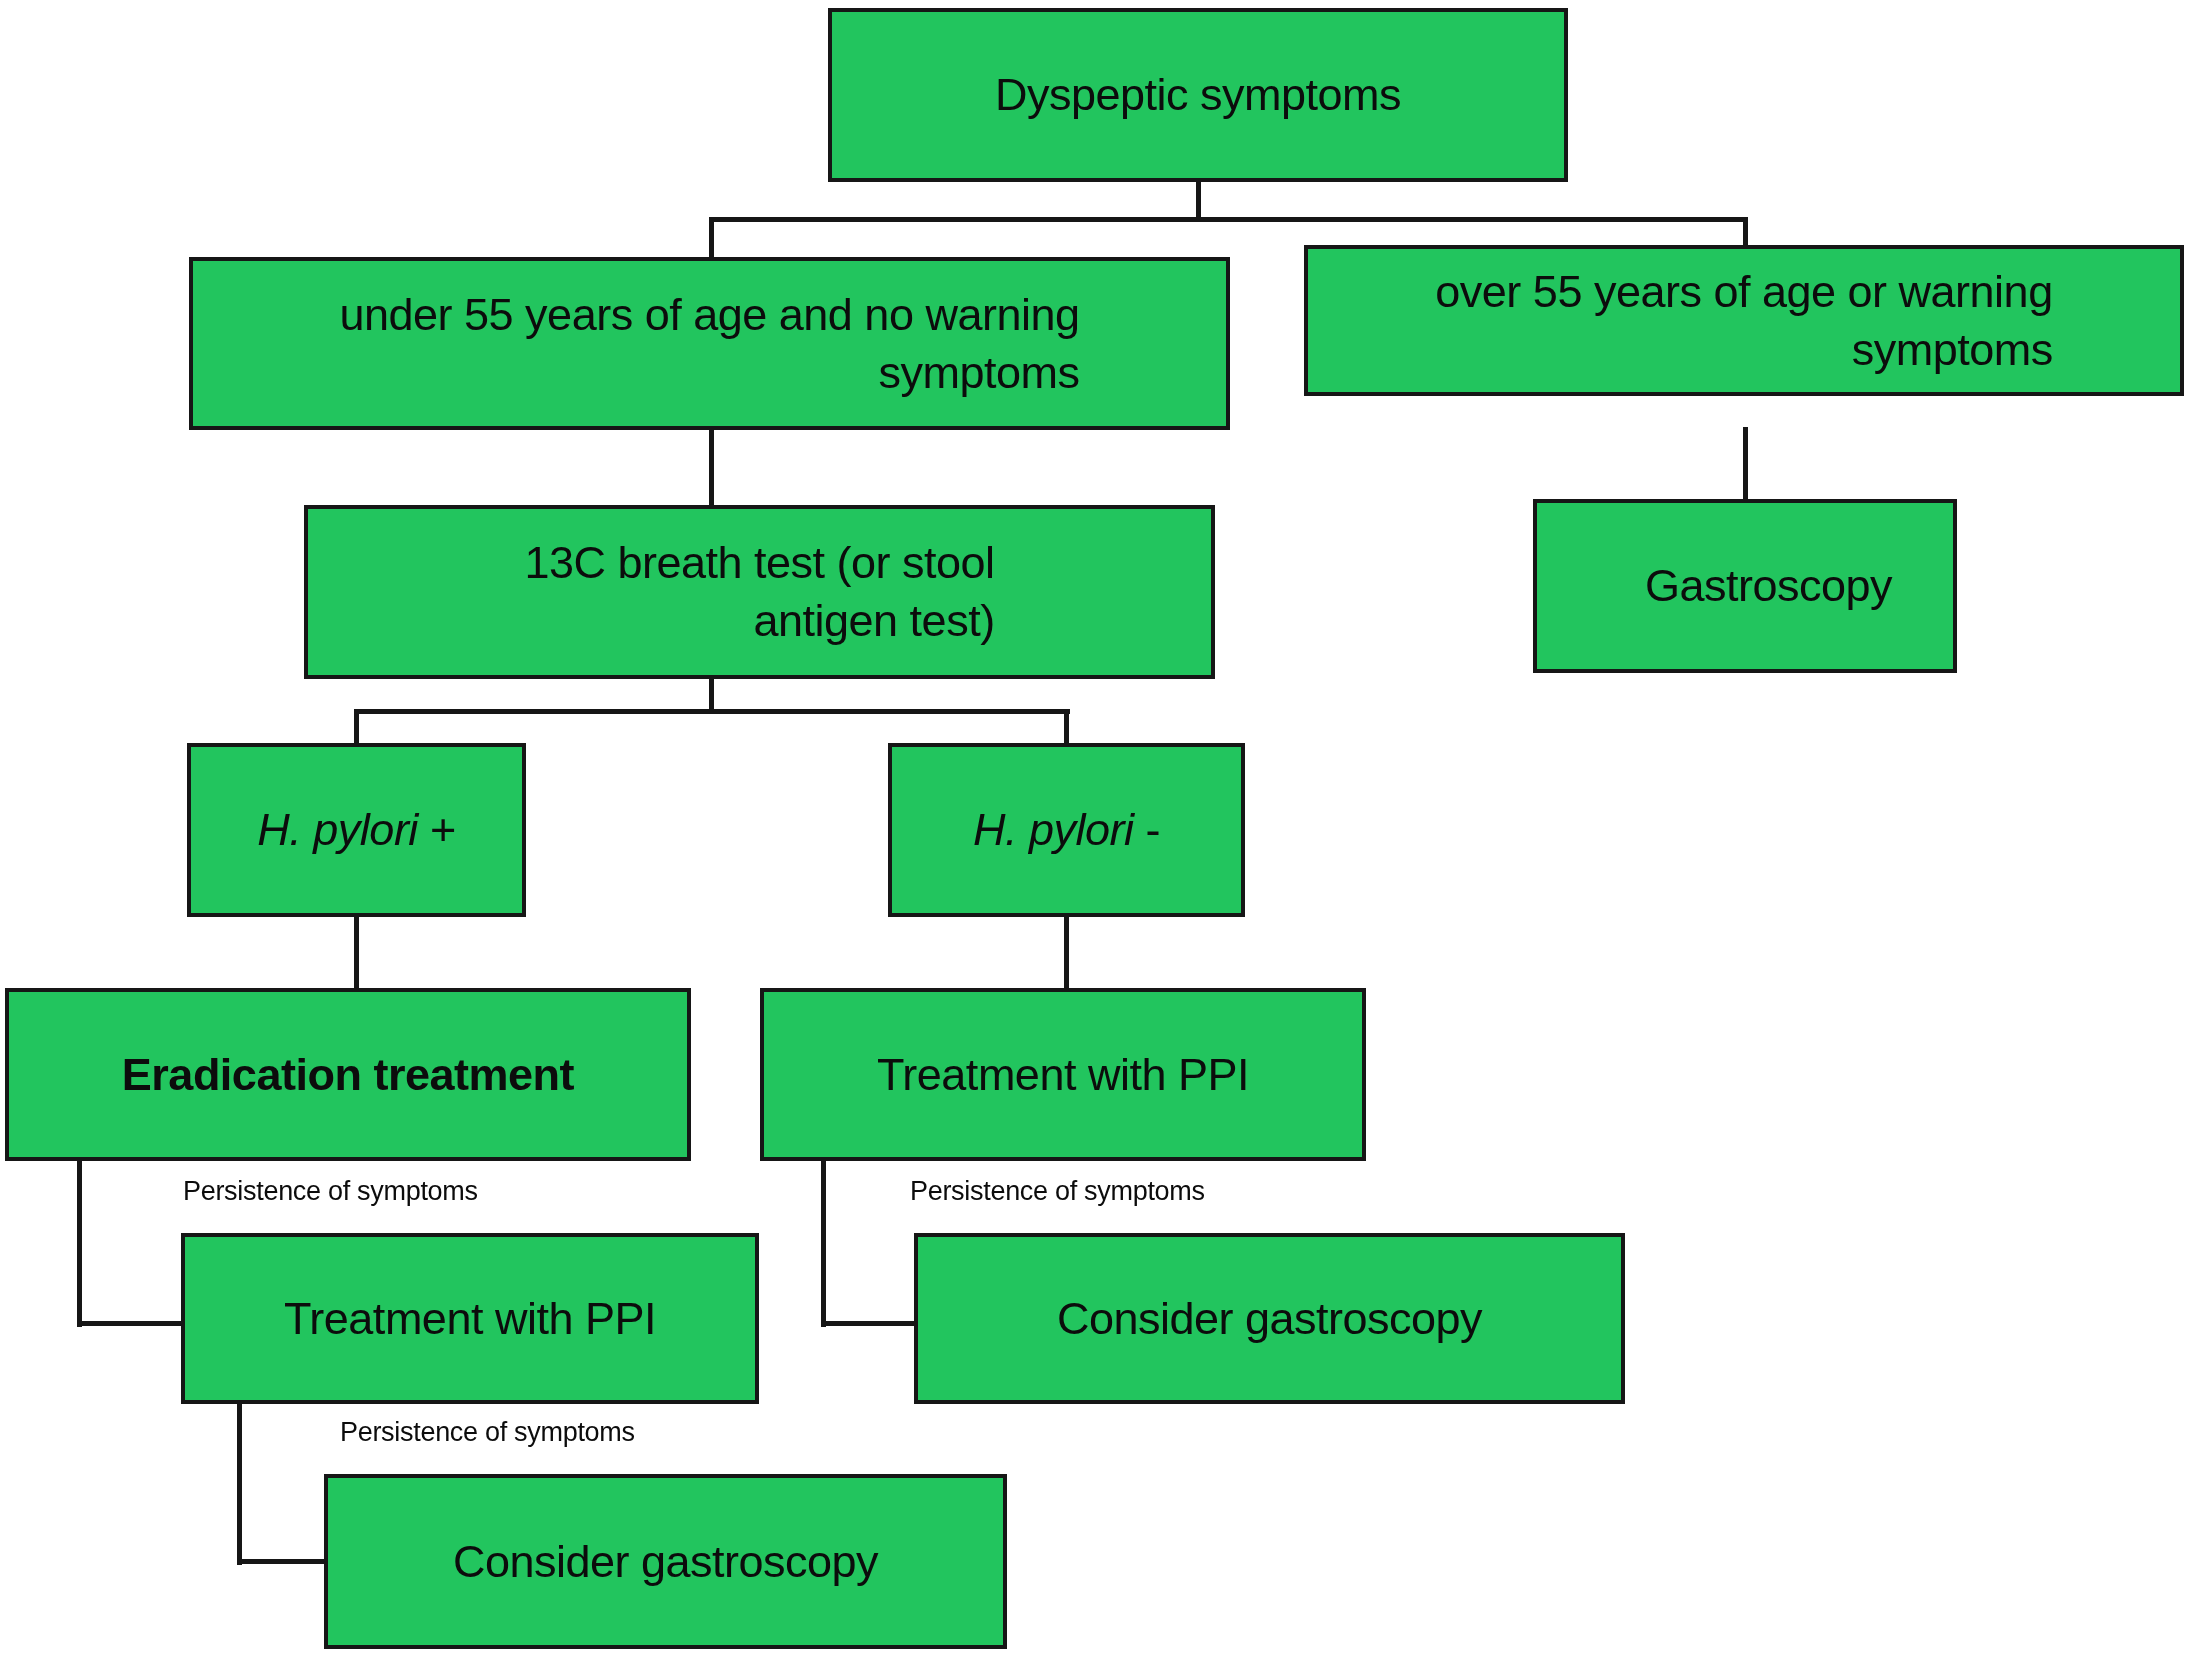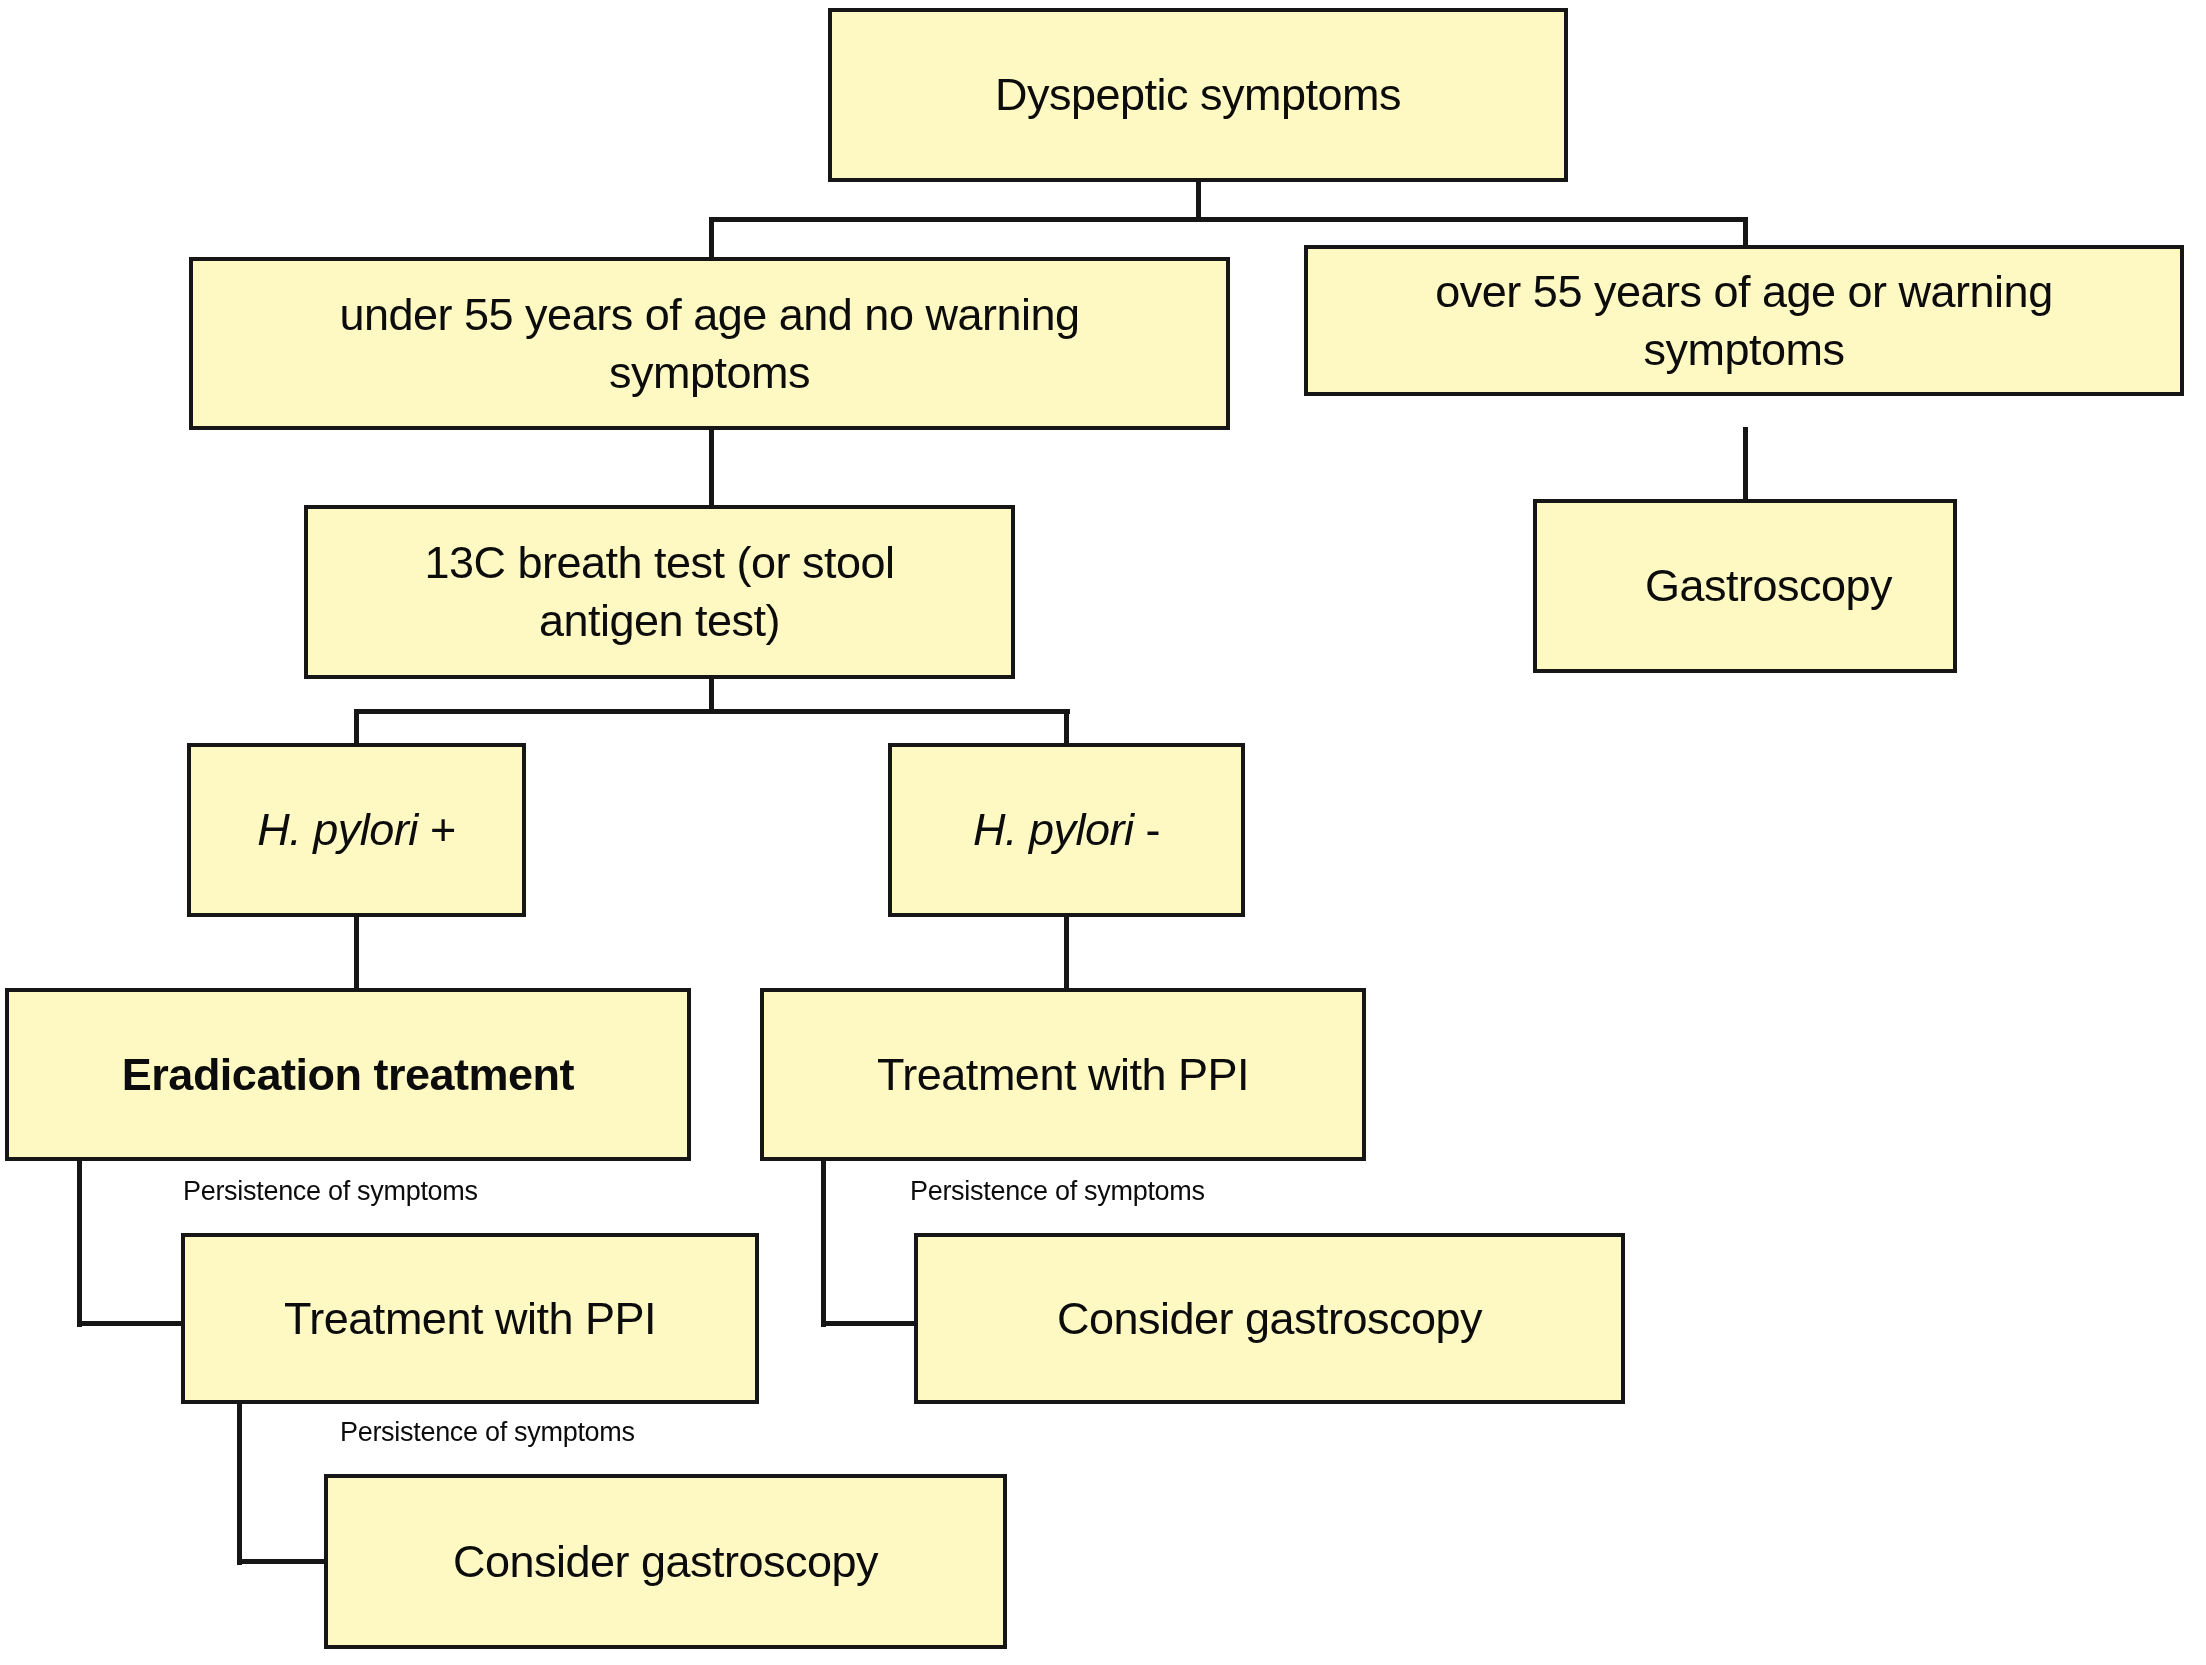--- a/index.html
+++ b/index.html
@@ -11,26 +11,26 @@
   #canvas {
     position: relative;
     width: 2206px;
     height: 1665px;
     background: #ffffff;
     overflow: hidden;
   }
   .node {
     position: absolute;
     box-sizing: border-box;
-    background: #fef9c3;
+    background: #22c55e;
     border: 4.9px solid #161616;
     display: flex;
     align-items: center;
     justify-content: center;
-    text-align: center;
+    text-align: right;
     z-index: 2;
   }
   .node-label {
     white-space: pre-line;
     font-size: 45px;
     line-height: 1.28;
     color: #0c0c0c;
     letter-spacing: -0.5px;
     padding: 0 17.6px;
   }
@@ -47,21 +47,21 @@
     color: #0c0c0c;
     letter-spacing: -0.3px;
     z-index: 2;
     white-space: nowrap;
   }
 
   
   #n-dyspeptic   { left: 828px;  top: 7.8px;    width: 740px;  height: 174px; }
   #n-under55     { left: 189px;  top: 257px;  width: 1041px; height: 173px; }
   #n-over55      { left: 1304px; top: 245px;  width: 880px;  height: 151px; }
-  #n-breath      { left: 304px;  top: 505px;  width: 711px;  height: 174px; }
+  #n-breath      { left: 304px;  top: 505px;  width: 911px;  height: 174px; }
   #n-gastro      { left: 1533px; top: 499px;  width: 424px;  height: 174px; padding-left: 47px; }
   #n-hpos        { left: 187px;  top: 743px;  width: 339px;  height: 174px; }
   #n-hneg        { left: 888px;  top: 743px;  width: 357px;  height: 174px; }
   #n-erad        { left: 4.9px;    top: 988px; width: 686px;  height: 173px; font-weight: bold; }
   #n-ppi-right   { left: 760px;  top: 988px; width: 606px;  height: 173px; }
   #n-ppi-left    { left: 181px;  top: 1233px; width: 578px;  height: 171px; }
   #n-consider-r  { left: 914px;  top: 1233px; width: 711px;  height: 171px; }
   #n-consider-l  { left: 324px;  top: 1474px; width: 683px;  height: 175px; }
 
   

